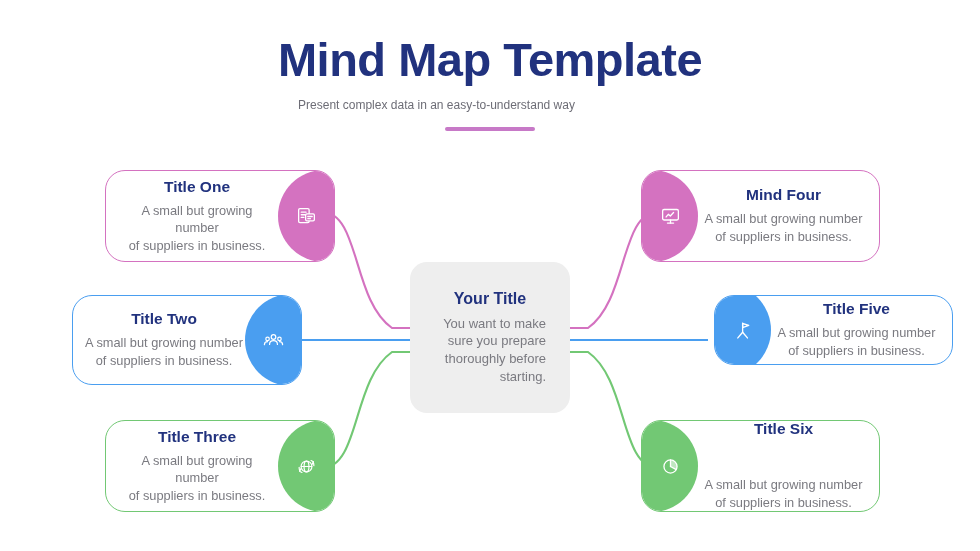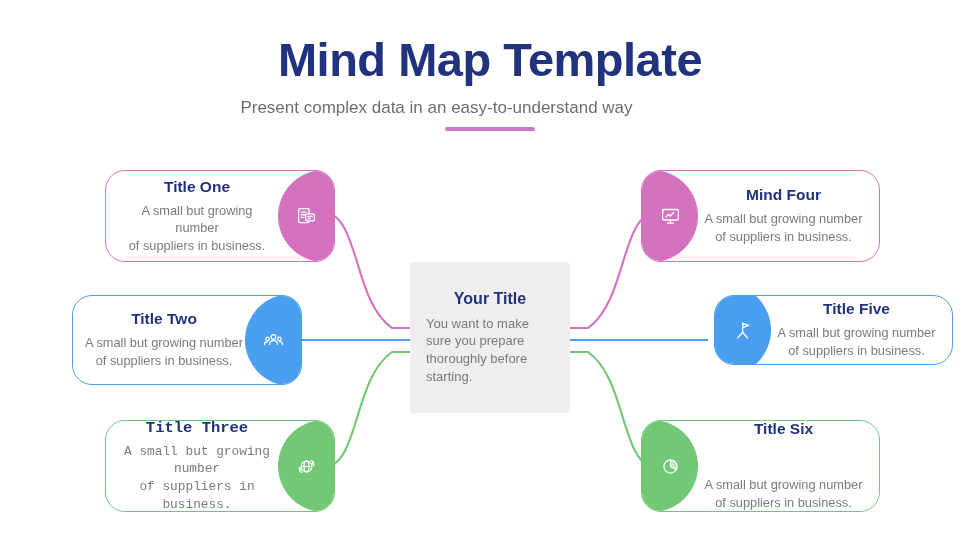--- a/index.html
+++ b/index.html
@@ -11,45 +11,45 @@
   #stage{position:absolute;inset:0;width:980px;height:551px;}
 
   
   .page-title{
     position:absolute;left:0;top:36px;width:980px;text-align:center;
     font-size:47px;font-weight:bold;color:#21327e;letter-spacing:-0.5px;
     line-height:1.0;
   }
   .page-subtitle{
     position:absolute;left:0;top:98px;width:873px;text-align:center;
-    font-size:17px;color:#6d6d76;font-weight:normal;
+    font-size:12px;color:#6d6d76;font-weight:normal;
   }
   .title-divider{
     position:absolute;left:445px;top:127px;width:90px;height:4px;
     background:#c779c7;border-radius:2px;
   }
 
   
   #links{position:absolute;left:0;top:0;width:980px;height:551px;
          pointer-events:none;}
 
   
   .center-node{
     position:absolute;left:410px;top:262px;width:160px;height:151px;
-    background:#eeeeee;border-radius:4px;
+    background:#eeeeee;border-radius:17px;
     display:flex;flex-direction:column;align-items:center;
-    justify-content:center;padding:0 16px;box-sizing:border-box;
+    justify-content:center;padding:0 24px;box-sizing:border-box;
     z-index:5;
   }
   .center-title{
     font-size:16px;font-weight:bold;color:#21327e;margin-bottom:7px;
     text-align:center;
   }
   .center-desc{
-    font-size:13px;color:#7a7a80;text-align:left;line-height:1.35;
+    font-size:13px;color:#7a7a80;text-align:right;line-height:1.35;
   }
 
   
   .card{
     position:absolute;background:#ffffff;border-radius:20px;
     box-sizing:border-box;overflow:hidden;z-index:4;
   }
   .card-inner{
     position:absolute;top:0;bottom:0;display:flex;flex-direction:column;
     align-items:center;justify-content:center;
@@ -137,21 +137,21 @@
         <circle cx="12" cy="8" r="2.6"></circle>
         <path d="M7.5 16.5c0-2.6 2-4.3 4.5-4.3s4.5 1.7 4.5 4.3"></path>
         <circle cx="5.2" cy="10.2" r="2"></circle>
         <path d="M1.6 16.8c0-2.1 1.6-3.4 3.6-3.4"></path>
         <circle cx="18.8" cy="10.2" r="2"></circle>
         <path d="M22.4 16.8c0-2.1-1.6-3.4-3.6-3.4"></path>
       </svg>
     </div>
   </div>
 
-  <div class="card green" style="left:105px;top:420px;width:230px;height:92px;font-family:Liberation Mono, monospace;">
+  <div class="card green" style="left:105px;top:420px;width:230px;height:92px;">
     <div class="card-inner" style="left:14px;right:60px;">
       <div class="card-title">Title Three</div>
       <div class="card-desc">A small but growing number
 of suppliers in business.</div>
     </div>
     <div class="disc right green-bg">
       <svg viewBox="0 0 24 24" fill="none" stroke="#ffffff" stroke-width="1.4" stroke-linecap="round" stroke-linejoin="round">
         <circle cx="12" cy="12" r="6.2"></circle>
         <ellipse cx="12" cy="12" rx="2.8" ry="6.2"></ellipse>
         <line x1="6" y1="12" x2="18" y2="12"></line>

